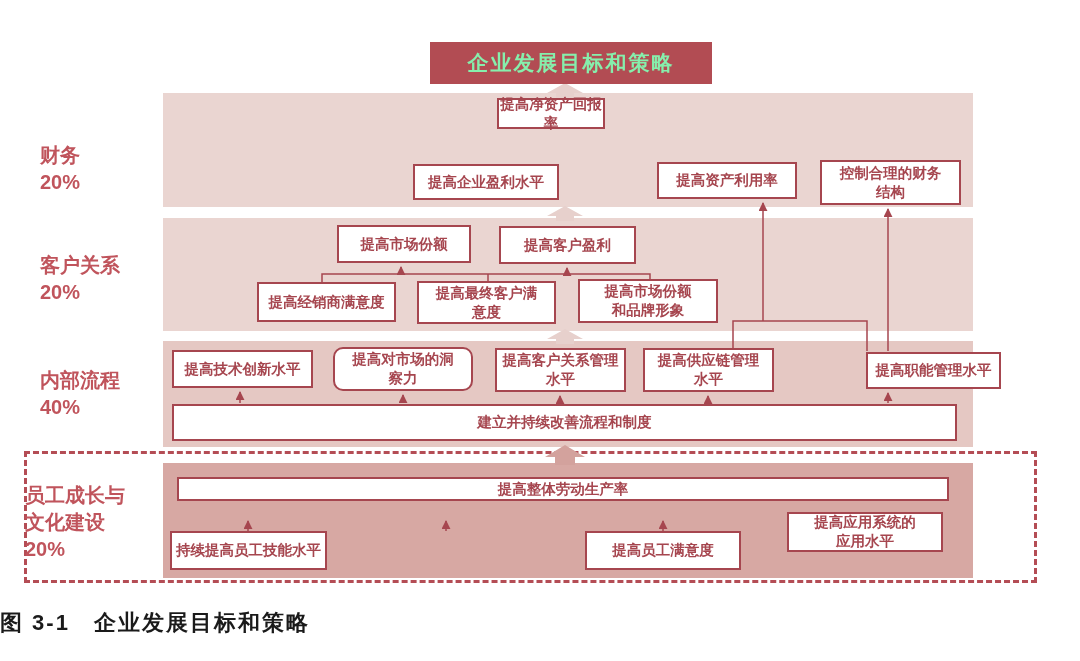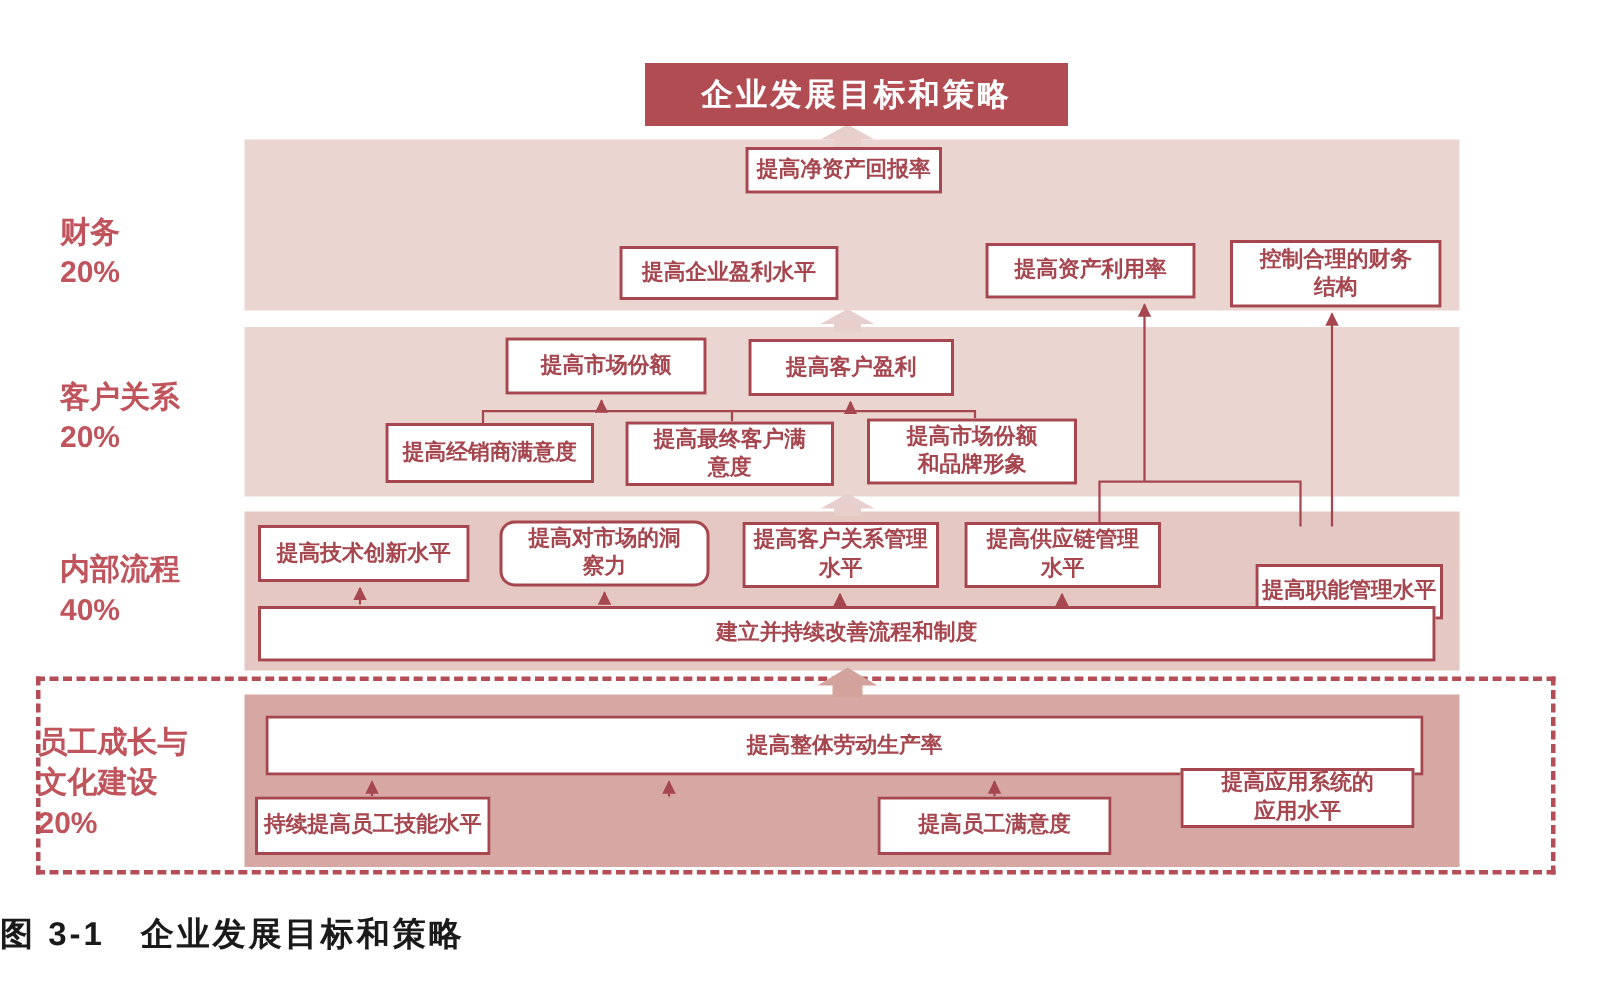--- a/index.html
+++ b/index.html
@@ -13,21 +13,21 @@
     --arrow-light:#e7d0cc;
     --arrow-dark:#d3a29d;
     --caption-black:#1a1a1a;
   }
   html,body{margin:0;padding:0;background:#fff;}
   body{font-family:"Liberation Sans","DejaVu Sans",sans-serif;}
   .stage{position:relative;width:1080px;height:661px;background:#fff;overflow:hidden;}
 
   .title-box{
     position:absolute;left:430px;top:42px;width:282px;height:42px;
-    background:var(--dark-red);color:#ffffff;font-size:21px;font-weight:600;
+    background:var(--dark-red);color:#86efac;font-size:21px;font-weight:600;
     display:flex;align-items:center;justify-content:center;letter-spacing:2px;
   }
 
   .band{position:absolute;left:163px;width:810px;}
   .band-finance{top:93px;height:114px;background:var(--band-light);}
   .band-customer{top:218px;height:113px;background:var(--band-light);}
   .band-internal{top:341px;height:106px;background:var(--band-mid);}
   .band-learning{top:463px;height:115px;background:var(--band-dark);}
 
   .dashed-box{
@@ -45,39 +45,39 @@
   .lbl-learning{left:25px;top:482px;width:132px;}
 
   .node{
     position:absolute;background:#fff;border:2px solid var(--line-red);
     color:var(--line-red);font-size:14.5px;font-weight:600;line-height:19px;
     display:flex;align-items:center;justify-content:center;text-align:center;
     white-space:pre-line;box-sizing:border-box;
   }
 
   
-  .n-roe{left:497px;top:98px;width:131px;height:31px;}
+  .n-roe{left:497px;top:98px;width:108px;height:31px;}
   .n-profit{left:413px;top:164px;width:146px;height:36px;}
   .n-asset{left:657px;top:162px;width:140px;height:37px;}
   .n-finstruct{left:820px;top:160px;width:141px;height:45px;}
   
   .n-market-share{left:337px;top:225px;width:134px;height:38px;}
   .n-customer-profit{left:499px;top:226px;width:137px;height:38px;}
   .n-dealer-sat{left:257px;top:282px;width:139px;height:40px;}
   .n-end-customer-sat{left:417px;top:281px;width:139px;height:43px;}
   .n-brand-image{left:578px;top:279px;width:140px;height:44px;}
   
   .n-tech{left:172px;top:350px;width:141px;height:38px;}
   .n-insight{left:333px;top:347px;width:140px;height:44px;border-radius:10px;}
   .n-crm{left:495px;top:348px;width:131px;height:44px;}
   .n-scm{left:643px;top:348px;width:131px;height:44px;}
-  .n-func{left:837px;top:352px;width:125px;height:37px;margin-top:24px;}
+  .n-func{left:866px;top:352px;width:135px;height:37px;}
   .n-process{left:172px;top:404px;width:785px;height:37px;}
   
-  .n-productivity{left:177px;top:477px;width:772px;height:40px;}
+  .n-productivity{left:177px;top:477px;width:772px;height:24px;}
   .n-skill{left:170px;top:531px;width:157px;height:39px;}
   .n-culture{left:368px;top:531px;width:156px;height:39px;}
   .n-emp-sat{left:585px;top:531px;width:156px;height:39px;}
   .n-app{left:787px;top:512px;width:156px;height:40px;}
 
   .connectors{position:absolute;left:0;top:0;width:1080px;height:661px;pointer-events:none;}
   .cl{stroke:var(--line-red);stroke-width:1.5;fill:none;}
   .ah{fill:var(--line-red);}
   .gap-arrow-light{fill:var(--arrow-light);}
   .gap-arrow-dark{fill:var(--arrow-dark);}

